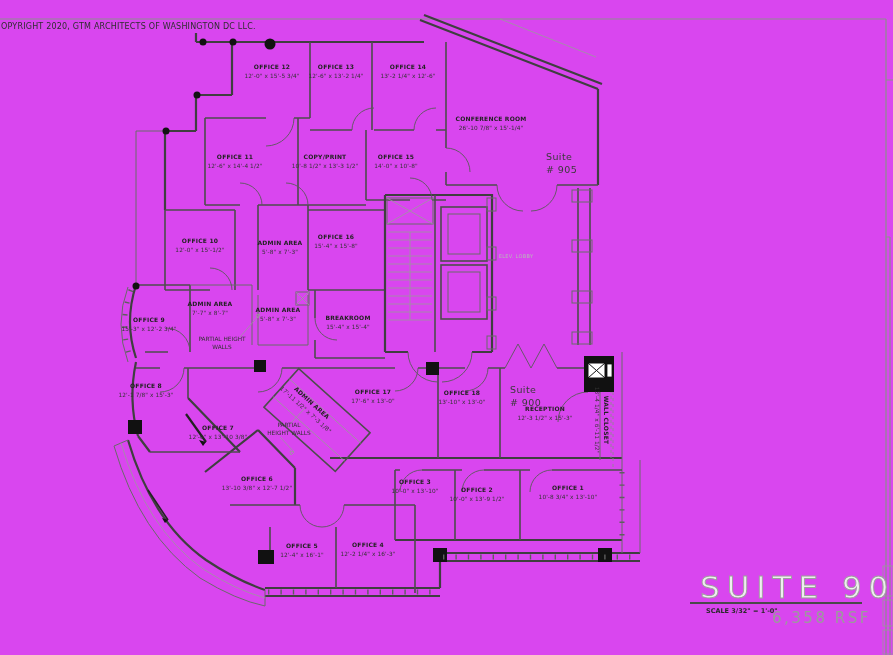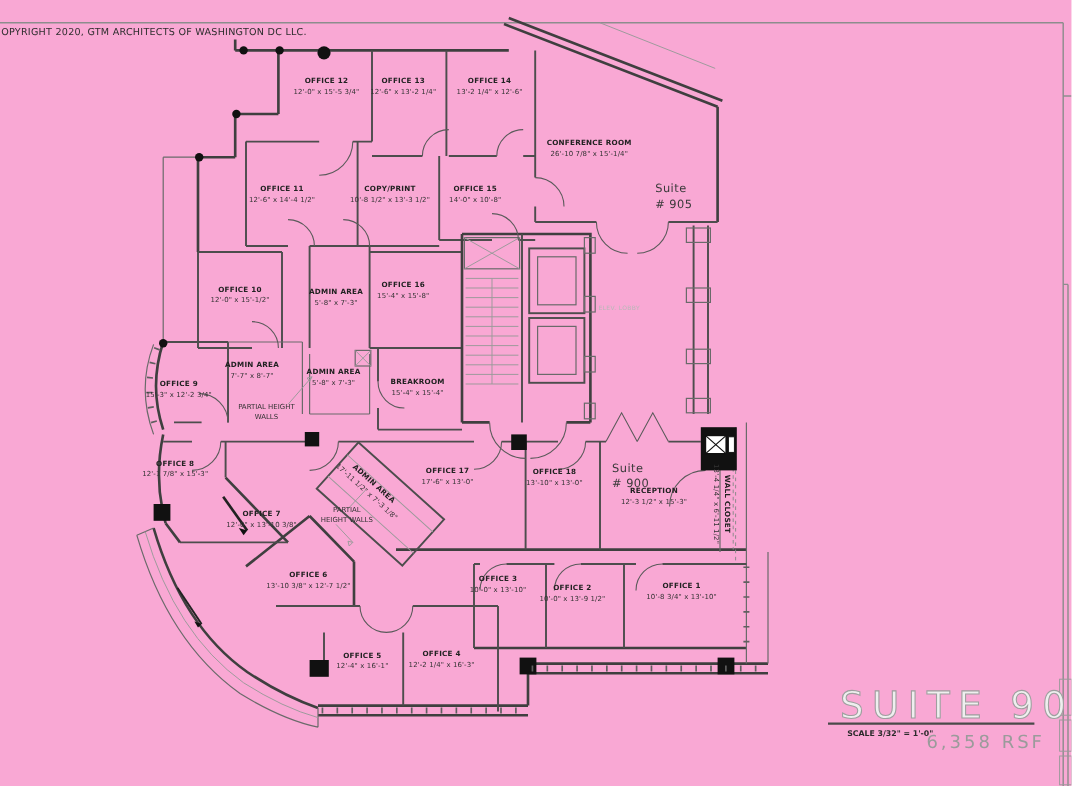--- a/index.html
+++ b/index.html
@@ -1,16 +1,16 @@
 <!DOCTYPE html>
 <html><head>
 <meta charset="utf-8">
 <style>
   html,body{margin:0;padding:0;background:#ffffff;}
-  .sheet{position:relative;width:893px;height:655px;background:#f9a8d4;overflow:hidden;
+  .sheet{position:relative;width:893px;height:655px;background:#d946ef;overflow:hidden;
          font-family:"DejaVu Sans", sans-serif;}
   svg{position:absolute;left:0;top:0;}
   
   .rname{font-family:"DejaVu Sans",sans-serif;font-size:6px;font-weight:700;fill:#222;letter-spacing:.2px;}
   .rdims{font-family:"DejaVu Sans",sans-serif;font-size:5.8px;fill:#333;letter-spacing:.1px;}
   .suite{font-family:"DejaVu Sans",sans-serif;font-size:9.5px;fill:#3a3a3a;letter-spacing:.4px;}
   .note{font-family:"DejaVu Sans",sans-serif;font-size:5.8px;fill:#333;}
   .faint{font-family:"DejaVu Sans",sans-serif;font-size:5px;fill:#b8b8b8;letter-spacing:.3px;}
   .copyright{font-family:"DejaVu Sans",sans-serif;font-size:8px;fill:#2e2e2e;letter-spacing:.2px;}
   .bigtitle{font-family:"DejaVu Sans",sans-serif;font-size:31px;fill:#efefef;stroke:#9f9f9f;stroke-width:.9px;letter-spacing:7px;}

